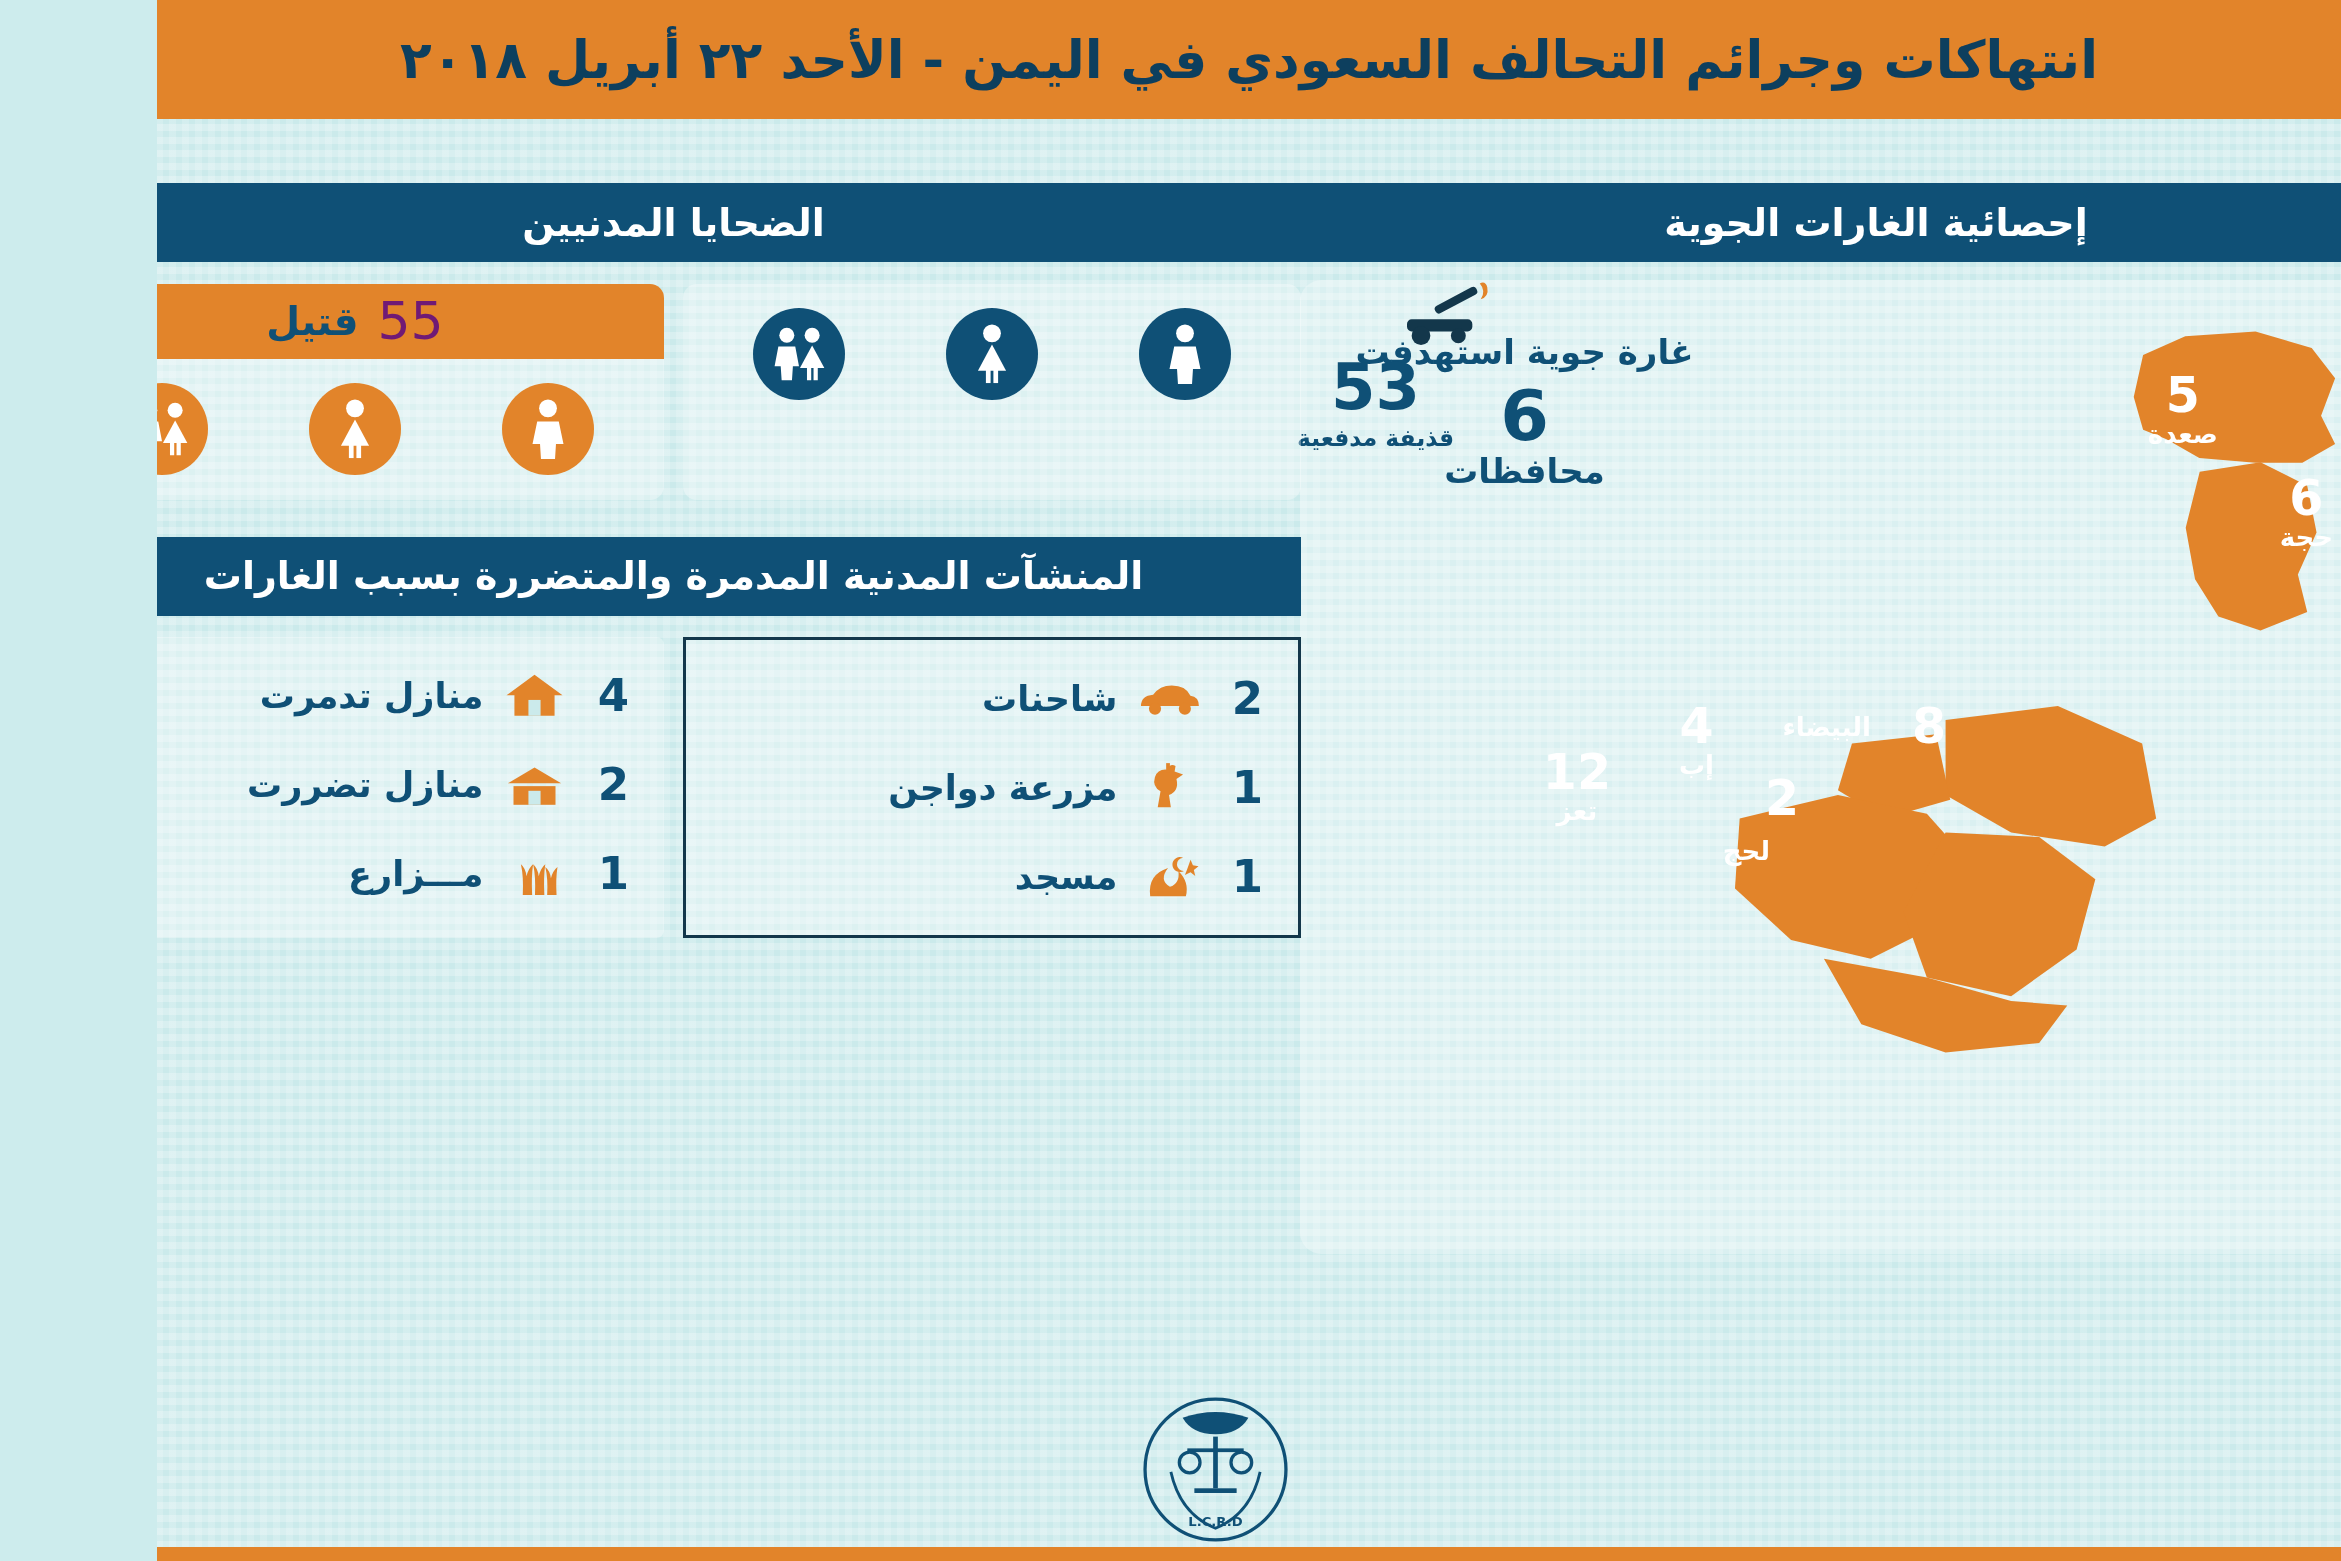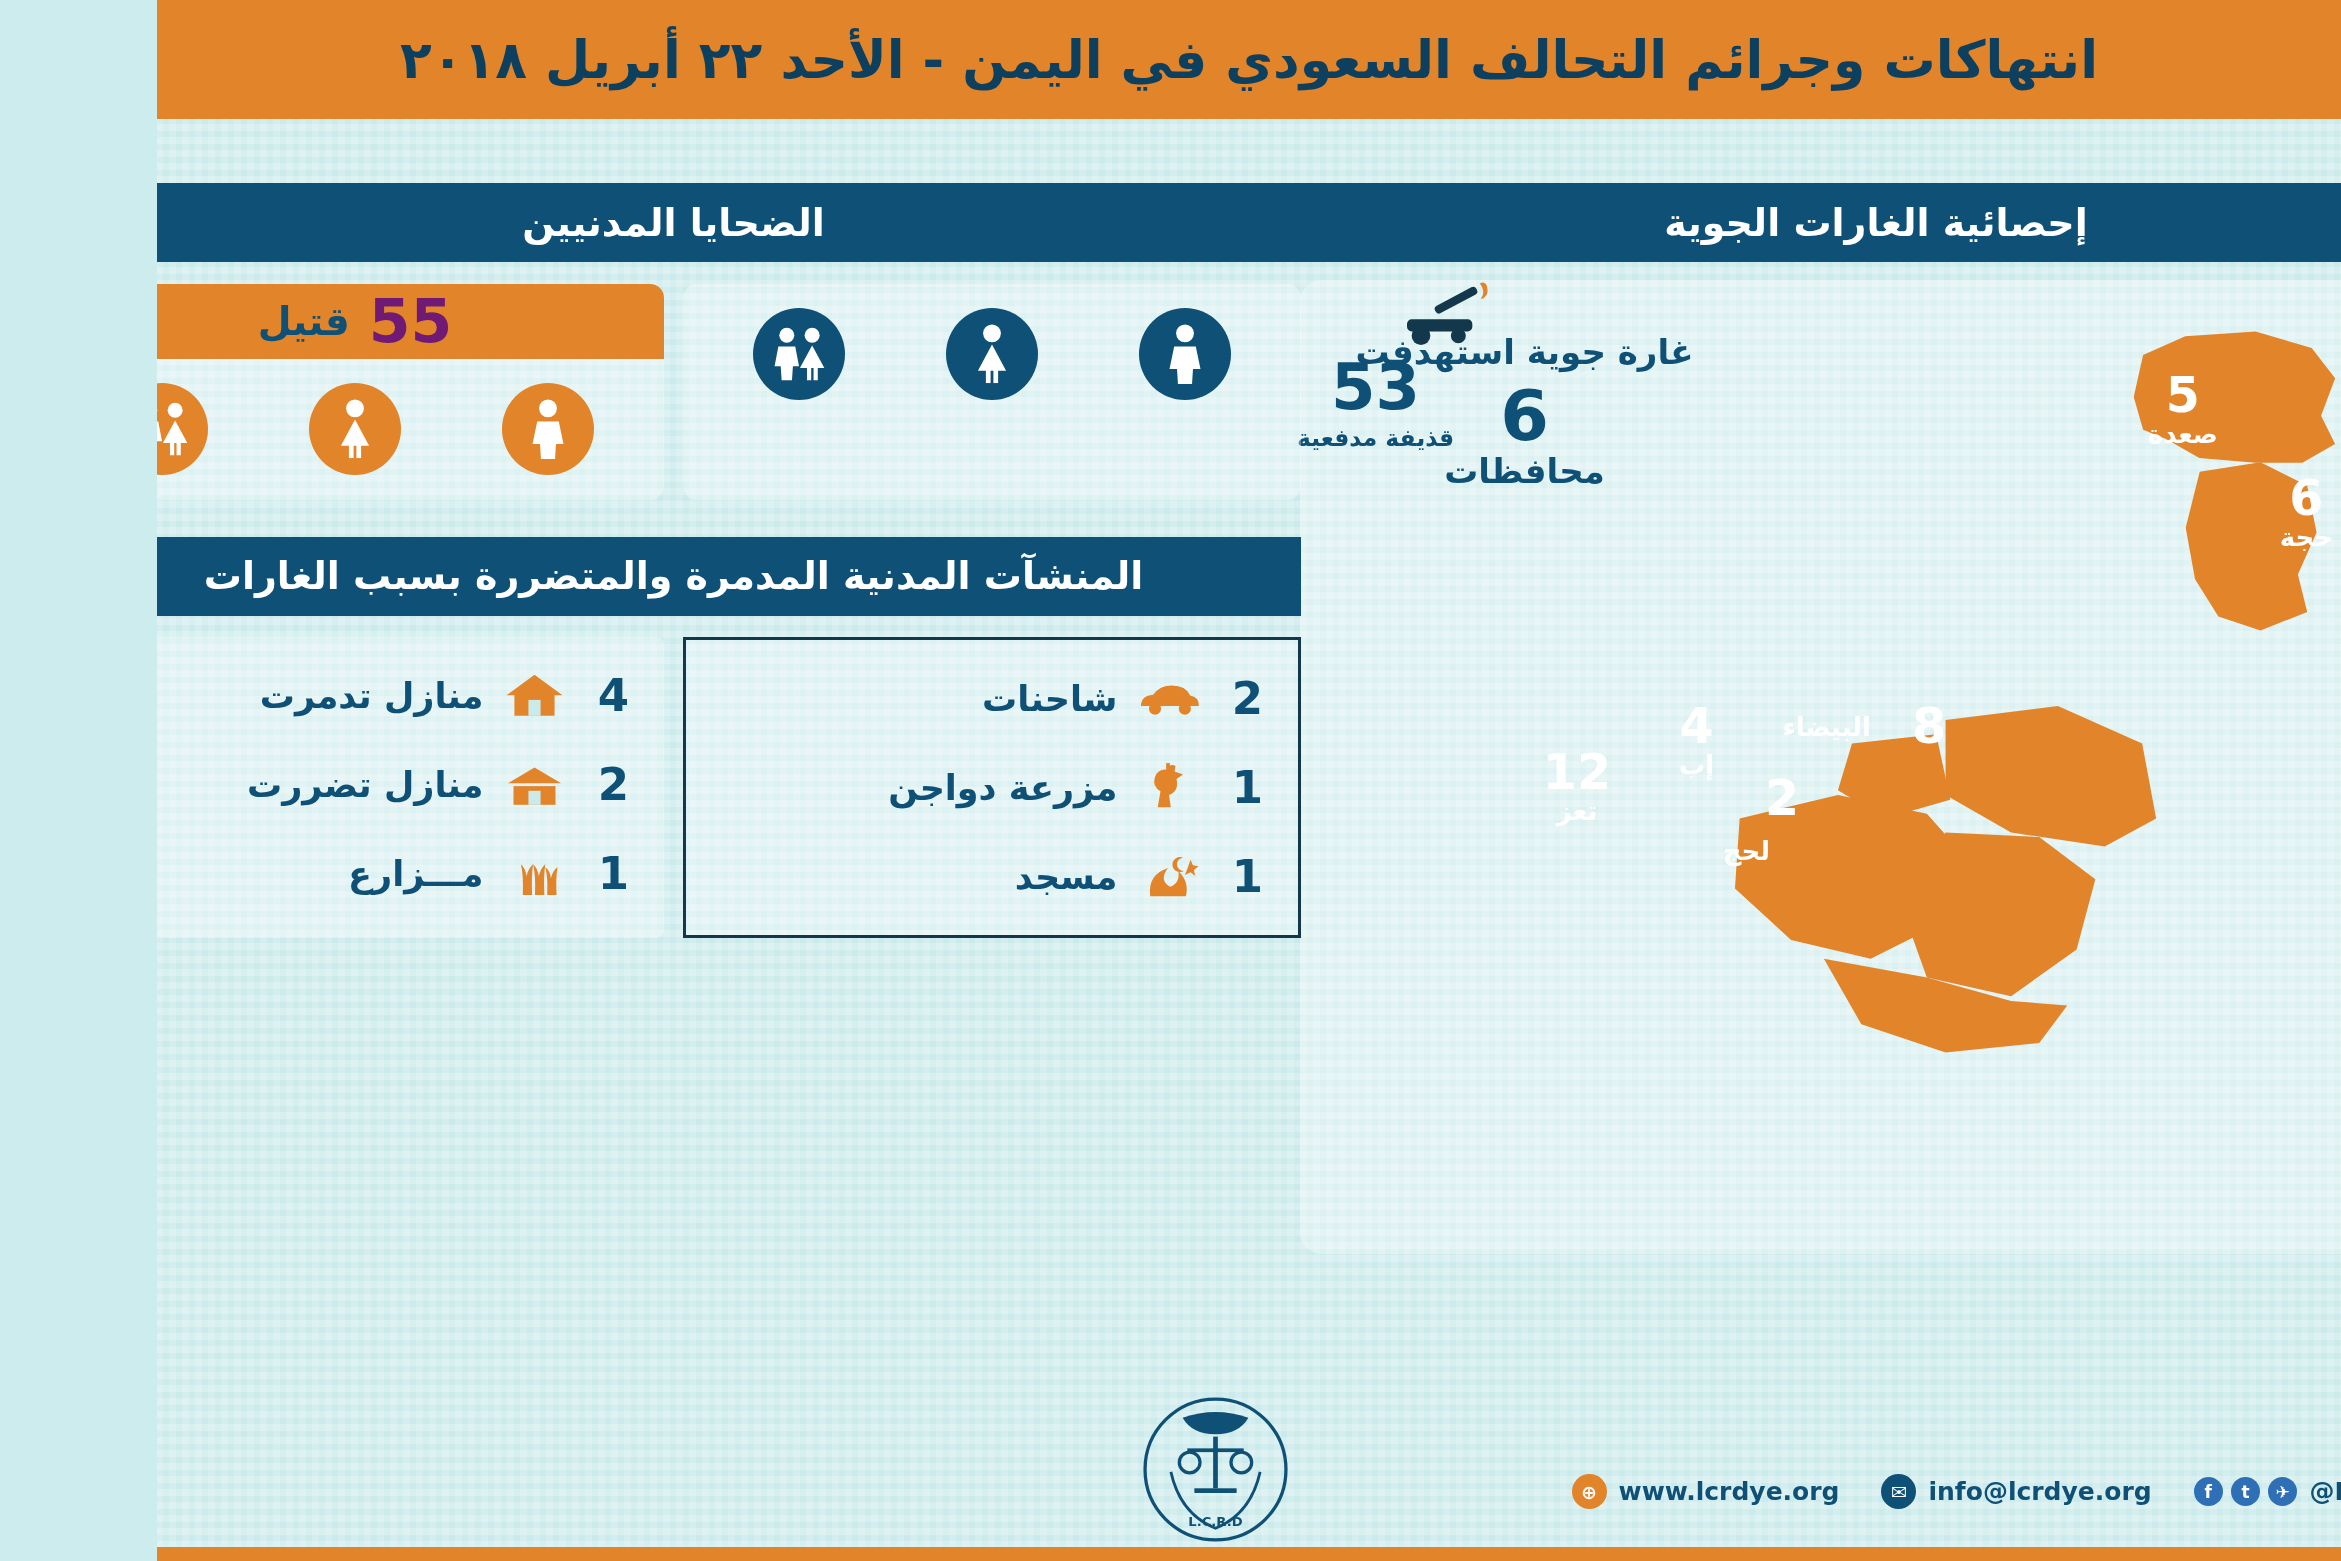--- a/index.html
+++ b/index.html
@@ -56,21 +56,21 @@
   .artillery .n { font-size: 64px; font-weight: bold; }
   .artillery .t { font-size: 23.4px; font-weight: bold; white-space: nowrap; }
 
   
   .right-col { position: absolute; left: 46px; top: 183px; width: 1255px; }
   .rbar { width: 1255px; height: 79px; }
   .vrow { display: flex; gap: 19px; margin-top: 21.5px; }
   .vcard { width: 618px; background: rgba(255,255,255,0.33); border-radius: 14px; padding-bottom: 16px; }
   .vhead { height: 75px; display: flex; align-items: center; justify-content: center; gap: 19px; border-radius: 14px 14px 0 0; }
   .vhead.orange { background: #e2842a; }
-  .vhead .num { font-size: 60px; font-weight: bold; color: #701a75; }
+  .vhead .num { font-size: 52px; font-weight: normal; color: #701a75; }
   .vhead .lbl { font-size: 39px; font-weight: bold; color: #0f5076; letter-spacing: 2.8px; }
   .icons { display: flex; justify-content: space-around; align-items: center; padding: 24px 19px 9.4px; }
   .circ { width: 92px; height: 92px; border-radius: 50%; display: flex; align-items: center; justify-content: center; }
   .circ.orange { background: #e2842a; }
   .circ.blue { background: #0f5076; }
 
   
   .fac-bar { margin-top: 37px; }
   .fac-row { display: flex; gap: 19px; margin-top: 21.5px; }
   .fac-card { width: 618px; background: rgba(255,255,255,0.33); border-radius: 7.5px; padding: 14px 0; }
@@ -332,38 +332,20 @@
           </div>
           <div class="fac-lbl">مـــزارع</div>
         </div>
       </div>
 
     </div>
   </div>
 
   <div class="footer">
 
-    <div class="foot-items">
-      <div class="foot-item">
-        <div class="fico">⊕</div>
-        <span>www.lcrdye.org</span>
-      </div>
-      <div class="foot-item">
-        <div class="fico blue">✉</div>
-        <span>info@lcrdye.org</span>
-      </div>
-      <div class="foot-item">
-        <div class="social">
-          <div class="sico">f</div>
-          <div class="sico">t</div>
-          <div class="sico">✈</div>
-        </div>
-        <span>@LCRDye</span>
-      </div>
-    </div>
 
     <div class="logo">
       <svg width="155" height="155" viewBox="0 0 330 330">
         <circle cx="165" cy="165" r="150" fill="none" stroke="#0f5076" stroke-width="7"></circle>
         <path d="M70 170 q20 90 95 120 q75 -30 95 -120" fill="none" stroke="#0f5076" stroke-width="6"></path>
         <path d="M95 55 q70 -25 140 0 q-20 35 -70 35 q-50 0 -70 -35 z" fill="#0f5076"></path>
         <rect x="160" y="95" width="10" height="110" fill="#0f5076"></rect>
         <rect x="105" y="120" width="120" height="8" fill="#0f5076"></rect>
         <circle cx="110" cy="150" r="22" fill="none" stroke="#0f5076" stroke-width="7"></circle>
         <circle cx="220" cy="150" r="22" fill="none" stroke="#0f5076" stroke-width="7"></circle>

